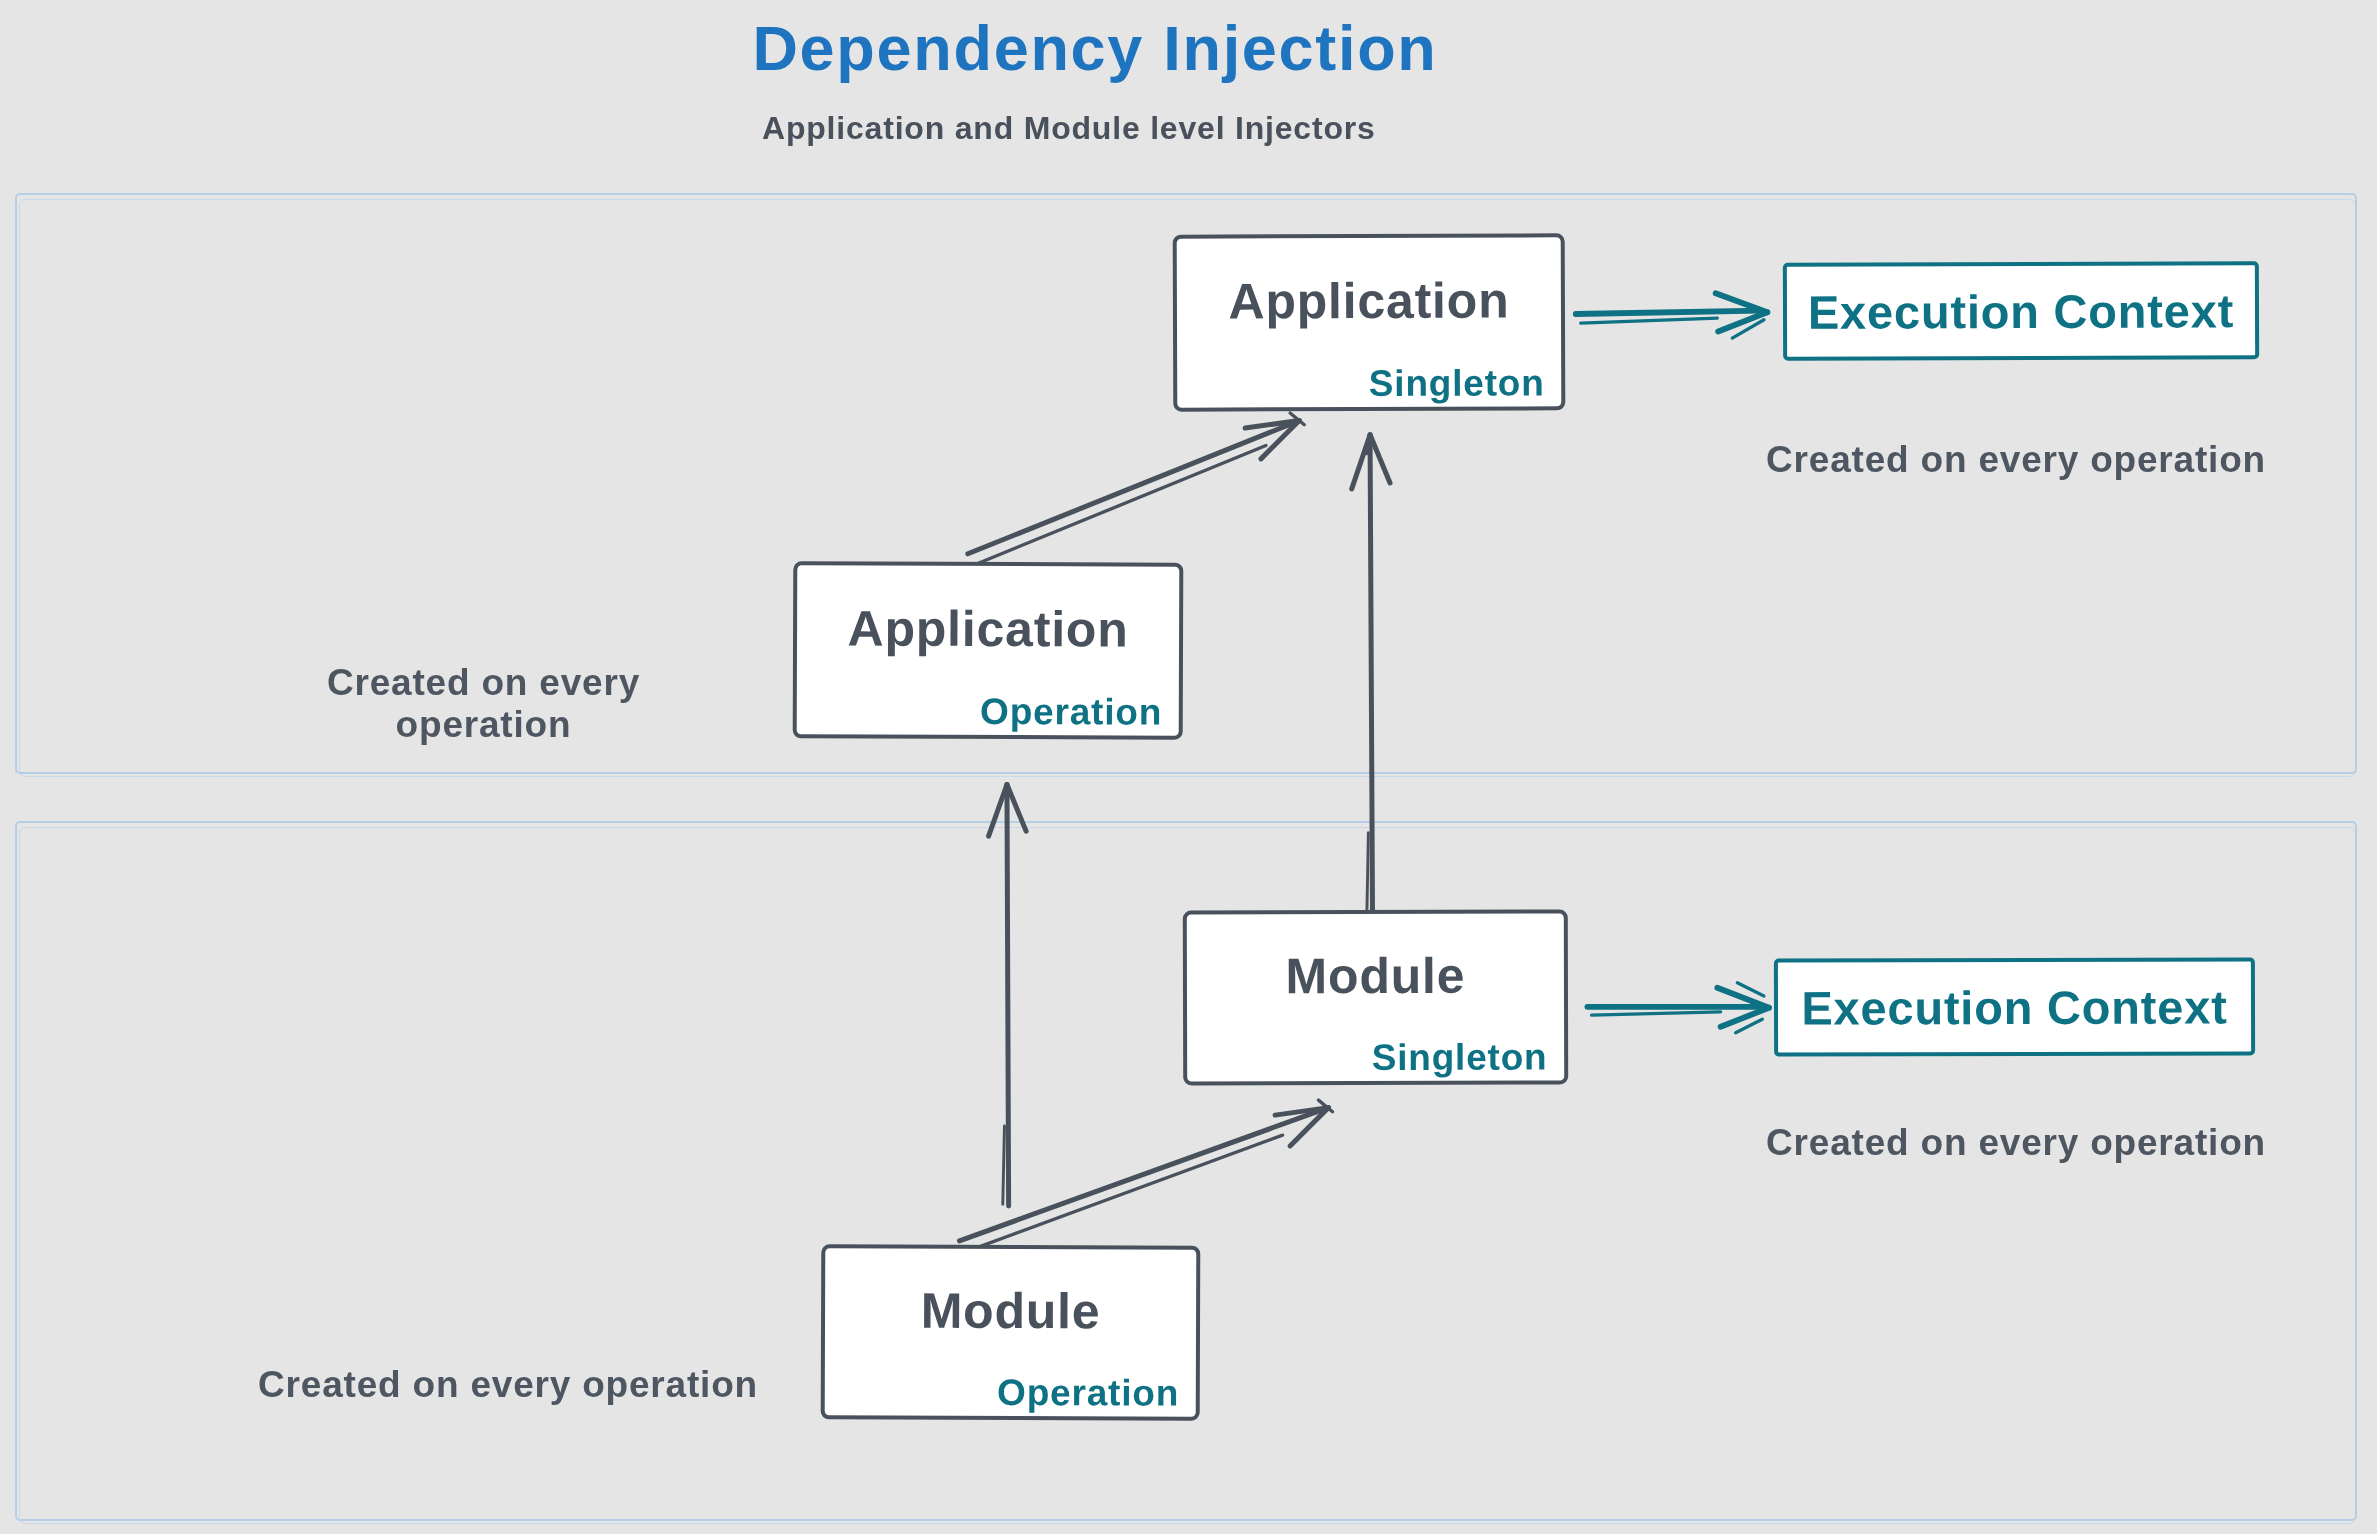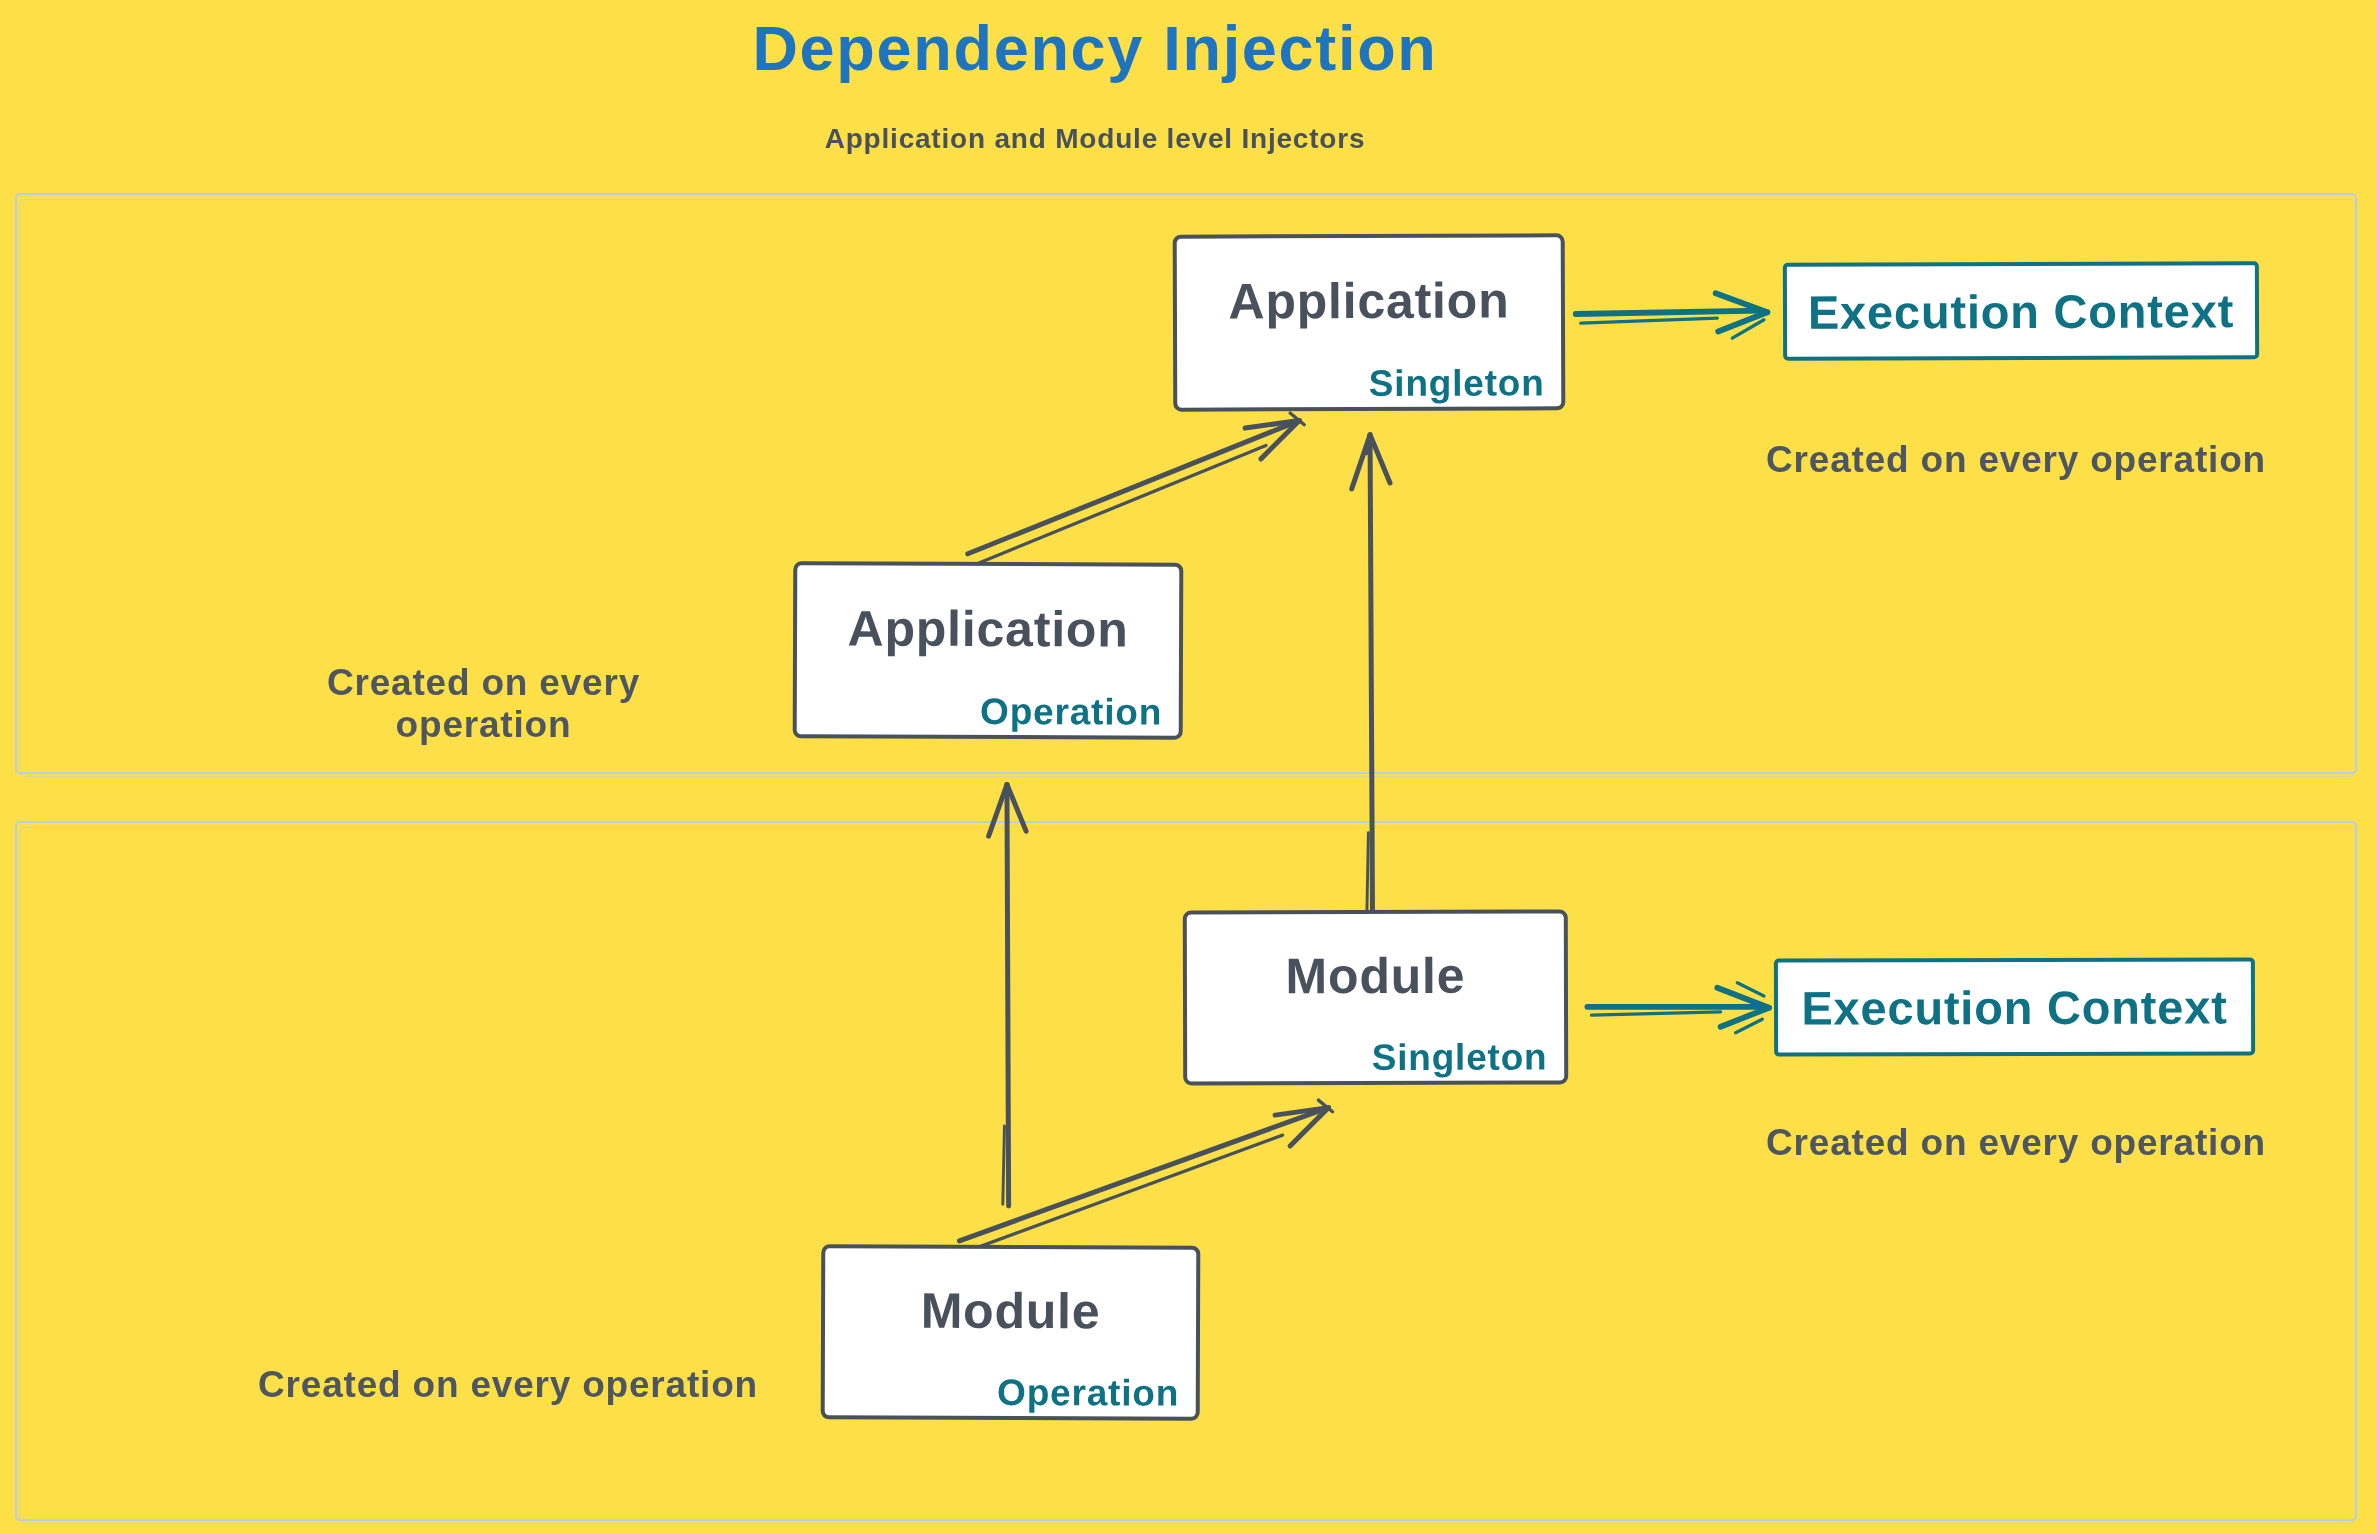--- a/index.html
+++ b/index.html
@@ -1,29 +1,29 @@
 <!DOCTYPE html>
 <html style="--blue: #1E74BE; --dark: #49525C; --teal: #0E7284; --frame: #B5CFE9; --caption: #4E5761;font-size:13.3px"><head>
 <meta charset="utf-8">
 <style>
   :root{
     --blue:#1E74BE; --dark:#49525C; --teal:#0E7284; --frame:#B5CFE9; --caption:#4E5761;
   }
   *{margin:0;padding:0;box-sizing:border-box;}
   html,body{background:#fff;}
   body{font-family:"Liberation Sans", sans-serif; width:2377px; height:1534px; overflow:hidden;}
-  .stage{position:relative; width:2377px; height:1534px; background:#fde047;}
+  .stage{position:relative; width:2377px; height:1534px; background:#e5e5e5;}
 
   .title{
     position:absolute; left:712px; top:11.7px; width:766px; text-align:center;
     font-size:63px; font-weight:700; letter-spacing:1.7px; color:var(--blue);
   }
   .subtitle{
-    position:absolute; left:762px; top:110px; width:666px; text-align:center;
-    font-size:28px; font-weight:600; letter-spacing:0.8px; color:var(--dark);margin-top:13px;
+    position:absolute; left:762px; top:110px; width:666px; text-align:left;
+    font-size:32px; font-weight:600; letter-spacing:0.8px; color:var(--dark);
   }
 
   .frame{
     position:absolute; border:2.5px solid var(--frame); border-radius:5px; background:transparent;
   }
   .frame::after{ 
     content:""; position:absolute; left:1.7px; right:-0.8px; top:4.2px; bottom:-5px;
     border:1.7px solid var(--frame); opacity:.55; border-radius:6.7px; pointer-events:none;
   }
   .frame-app{left:15px; top:193px; width:2342px; height:581px;}

